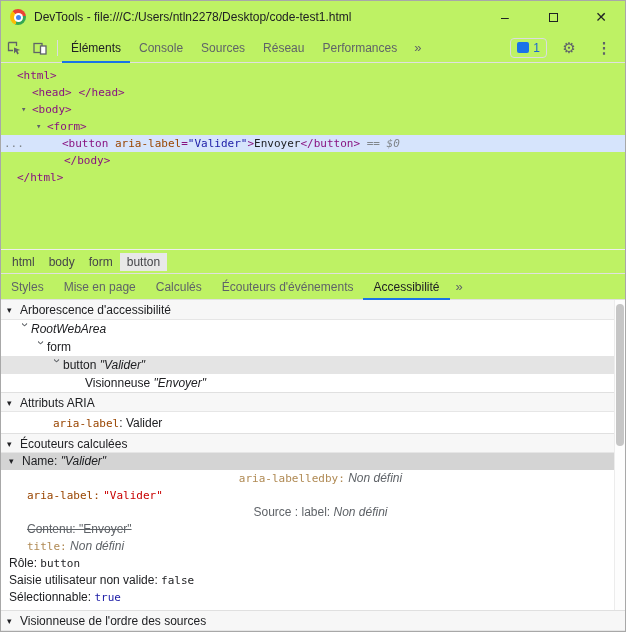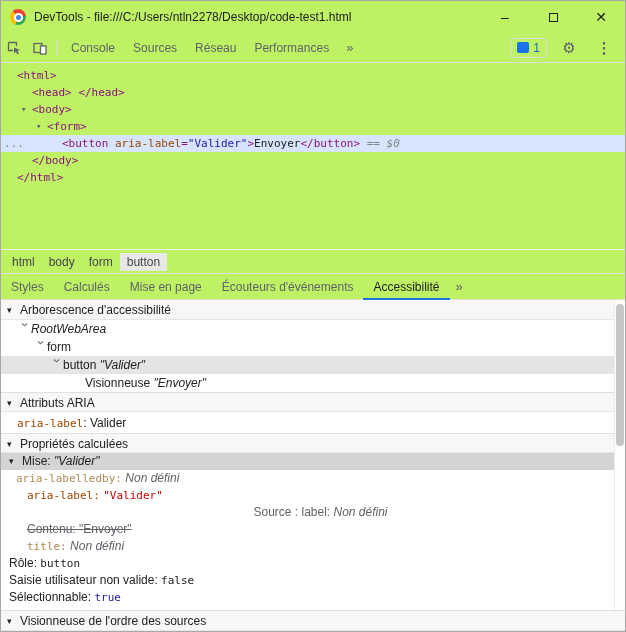--- a/index.html
+++ b/index.html
@@ -64,21 +64,21 @@
   .subtab.active { color:#202124; box-shadow: inset 0 -2px 0 #1a73e8; }
   .moresub { color:#5f6368; padding:0 6px; font-size:13px; }
 
   
   .a11y { flex:1; position:relative; overflow:hidden; background:#fff; }
   .sechead { height:20px; line-height:20px; padding-left:6px; background:#f7f7f7;
     border-top:1px solid #e0e0e0; border-bottom:1px solid #e6e6e6; color:#202124; }
   .sechead:first-child { border-top:none; }
   .hcaret { color:#202124; font-size:9px; display:inline-block; width:13px; vertical-align:1px; }
   .treelines .tline { line-height:18px; }
-  .arialines .tline { line-height:18px; padding-top:2px; }
+  .arialines .tline { line-height:18px; padding-top:2px;margin-left:36px; }
   .complines .tline { line-height:17px; }
   .chev { display:inline-block; width:12px; transform:rotate(90deg); color:#5f6368; font-size:13px; line-height:1; }
   .role { color:#202124; }
   .rolei { color:#202124; font-style:italic; }
   .stri { color:#202124; font-style:italic; }
   .gray { color:#5f6368; }
   .grayi { color:#5f6368; font-style:italic; }
   .red { color:#c80000; }
   .blue { color:#1a1aa6; }
   .dark { color:#202124; }
@@ -117,20 +117,21 @@
         </svg>
     </span>
     <span class="tbicon">
       <svg width="16" height="16" viewBox="0 0 16 16">
           <rect x="2" y="3.5" width="8" height="9" fill="none" stroke="#5f6368" stroke-width="1.3"></rect>
           <rect x="8.5" y="6" width="5.5" height="8" fill="#fff" stroke="#5f6368" stroke-width="1.3"></rect>
         </svg>
     </span>
     <span class="vsep"></span>
     <nav class="tabs">
+        <span class="tab active">Éléments</span>
         <span class="tab">Console</span>
         <span class="tab">Sources</span>
         <span class="tab">Réseau</span>
         <span class="tab">Performances</span>
       </nav>
     <span class="moretabs">»</span>
     <div class="tbright">
       <span class="badge">
         <span class="bubble"></span>
         <span class="bcount">1</span>
@@ -139,36 +140,36 @@
       <span class="tbicon dots">⋮</span>
     </div>
   </div>
 
   <div class="dom">
       <div class="tline" style="padding-left: 16px;"><span class="tag">&lt;html&gt;</span></div>
       <div class="tline" style="padding-left: 31px;"><span class="tag">&lt;head&gt;</span><span class="plain"> </span><span class="tag">&lt;/head&gt;</span></div>
       <div class="tline" style="padding-left: 20px;"><span class="caret">▾</span><span class="tag">&lt;body&gt;</span></div>
       <div class="tline" style="padding-left: 35px;"><span class="caret">▾</span><span class="tag">&lt;form&gt;</span></div>
       <div class="tline sel-blue" style="padding-left: 61px;"><span class="gutter">...</span><span class="tag">&lt;button</span><span class="plain"> </span><span class="attr">aria-label</span><span class="tag">=</span><span class="val">"Valider"</span><span class="tag">&gt;</span><span class="plain">Envoyer</span><span class="tag">&lt;/button&gt;</span><span class="eq"> == </span><span class="dollar">$0</span></div>
-      <div class="tline" style="padding-left: 31px;"><span class="tag">&lt;/body&gt;</span></div>
+      <div class="tline" style="padding-left: 31px; margin-left: 32px;"><span class="tag">&lt;/body&gt;</span></div>
       <div class="tline" style="padding-left: 16px;"><span class="tag">&lt;/html&gt;</span></div>
     </div>
 
   <div class="crumbs">
       <span class="crumb">html</span>
       <span class="crumb">body</span>
       <span class="crumb">form</span>
       <span class="crumb active">button</span>
     </div>
 
   <div class="subtabs">
     <nav class="subnav">
         <span class="subtab">Styles</span>
+        <span class="subtab">Mise en page</span>
         <span class="subtab">Calculés</span>
-        <span class="subtab">Mise en page</span>
         <span class="subtab">Écouteurs d'événements</span>
         <span class="subtab active">Accessibilité</span>
       </nav>
     <span class="moresub">»</span>
   </div>
 
   <div class="a11y">
     <div class="sechead">
       <span class="hcaret">▾</span><span>Arborescence d'accessibilité</span>
     </div>
@@ -180,25 +181,25 @@
       </div>
 
     <div class="sechead">
       <span class="hcaret">▾</span><span>Attributs ARIA</span>
     </div>
     <div class="arialines">
         <div class="tline" style="padding-left: 16px;"><span class="attr mono">aria-label</span><span class="plain2">: </span><span class="plain2">Valider</span></div>
       </div>
 
     <div class="sechead">
-      <span class="hcaret">▾</span><span>Propriétés calculées</span>
+      <span class="hcaret">▾</span><span>Écouteurs calculées</span>
     </div>
     <div class="complines">
-        <div class="tline sel-med" style="padding-left: 8px;"><span class="hcaret">▾</span><span class="plain2">Mise: </span><span class="stri">"Valider"</span></div>
-        <div class="tline" style="padding-left: 15px;"><span class="attrdim mono">aria-labelledby:</span><span class="plain2"> </span><span class="grayi">Non défini</span></div>
+        <div class="tline sel-med" style="padding-left: 8px;"><span class="hcaret">▾</span><span class="plain2">Name: </span><span class="stri">"Valider"</span></div>
+        <div class="tline" style="padding-left: 15px; text-align: center;"><span class="attrdim mono">aria-labelledby:</span><span class="plain2"> </span><span class="grayi">Non défini</span></div>
         <div class="tline" style="padding-left: 26px;"><span class="attr mono">aria-label:</span><span class="plain2"> </span><span class="red mono">"Valider"</span></div>
         <div class="tline" style="padding-left: 15px; text-align: center;"><span class="gray">Source : label: </span><span class="grayi">Non défini</span></div>
         <div class="tline" style="padding-left: 26px;"><span class="gray strike">Contenu: "Envoyer"</span></div>
         <div class="tline" style="padding-left: 26px;"><span class="attrdim mono">title:</span><span class="plain2"> </span><span class="grayi">Non défini</span></div>
         <div class="tline" style="padding-left: 8px;"><span class="plain2">Rôle: </span><span class="dark mono">button</span></div>
         <div class="tline" style="padding-left: 8px;"><span class="plain2">Saisie utilisateur non valide: </span><span class="dark mono">false</span></div>
         <div class="tline" style="padding-left: 8px;"><span class="plain2">Sélectionnable: </span><span class="blue mono">true</span></div>
       </div>
 
     <div class="sechead bottomhead">

